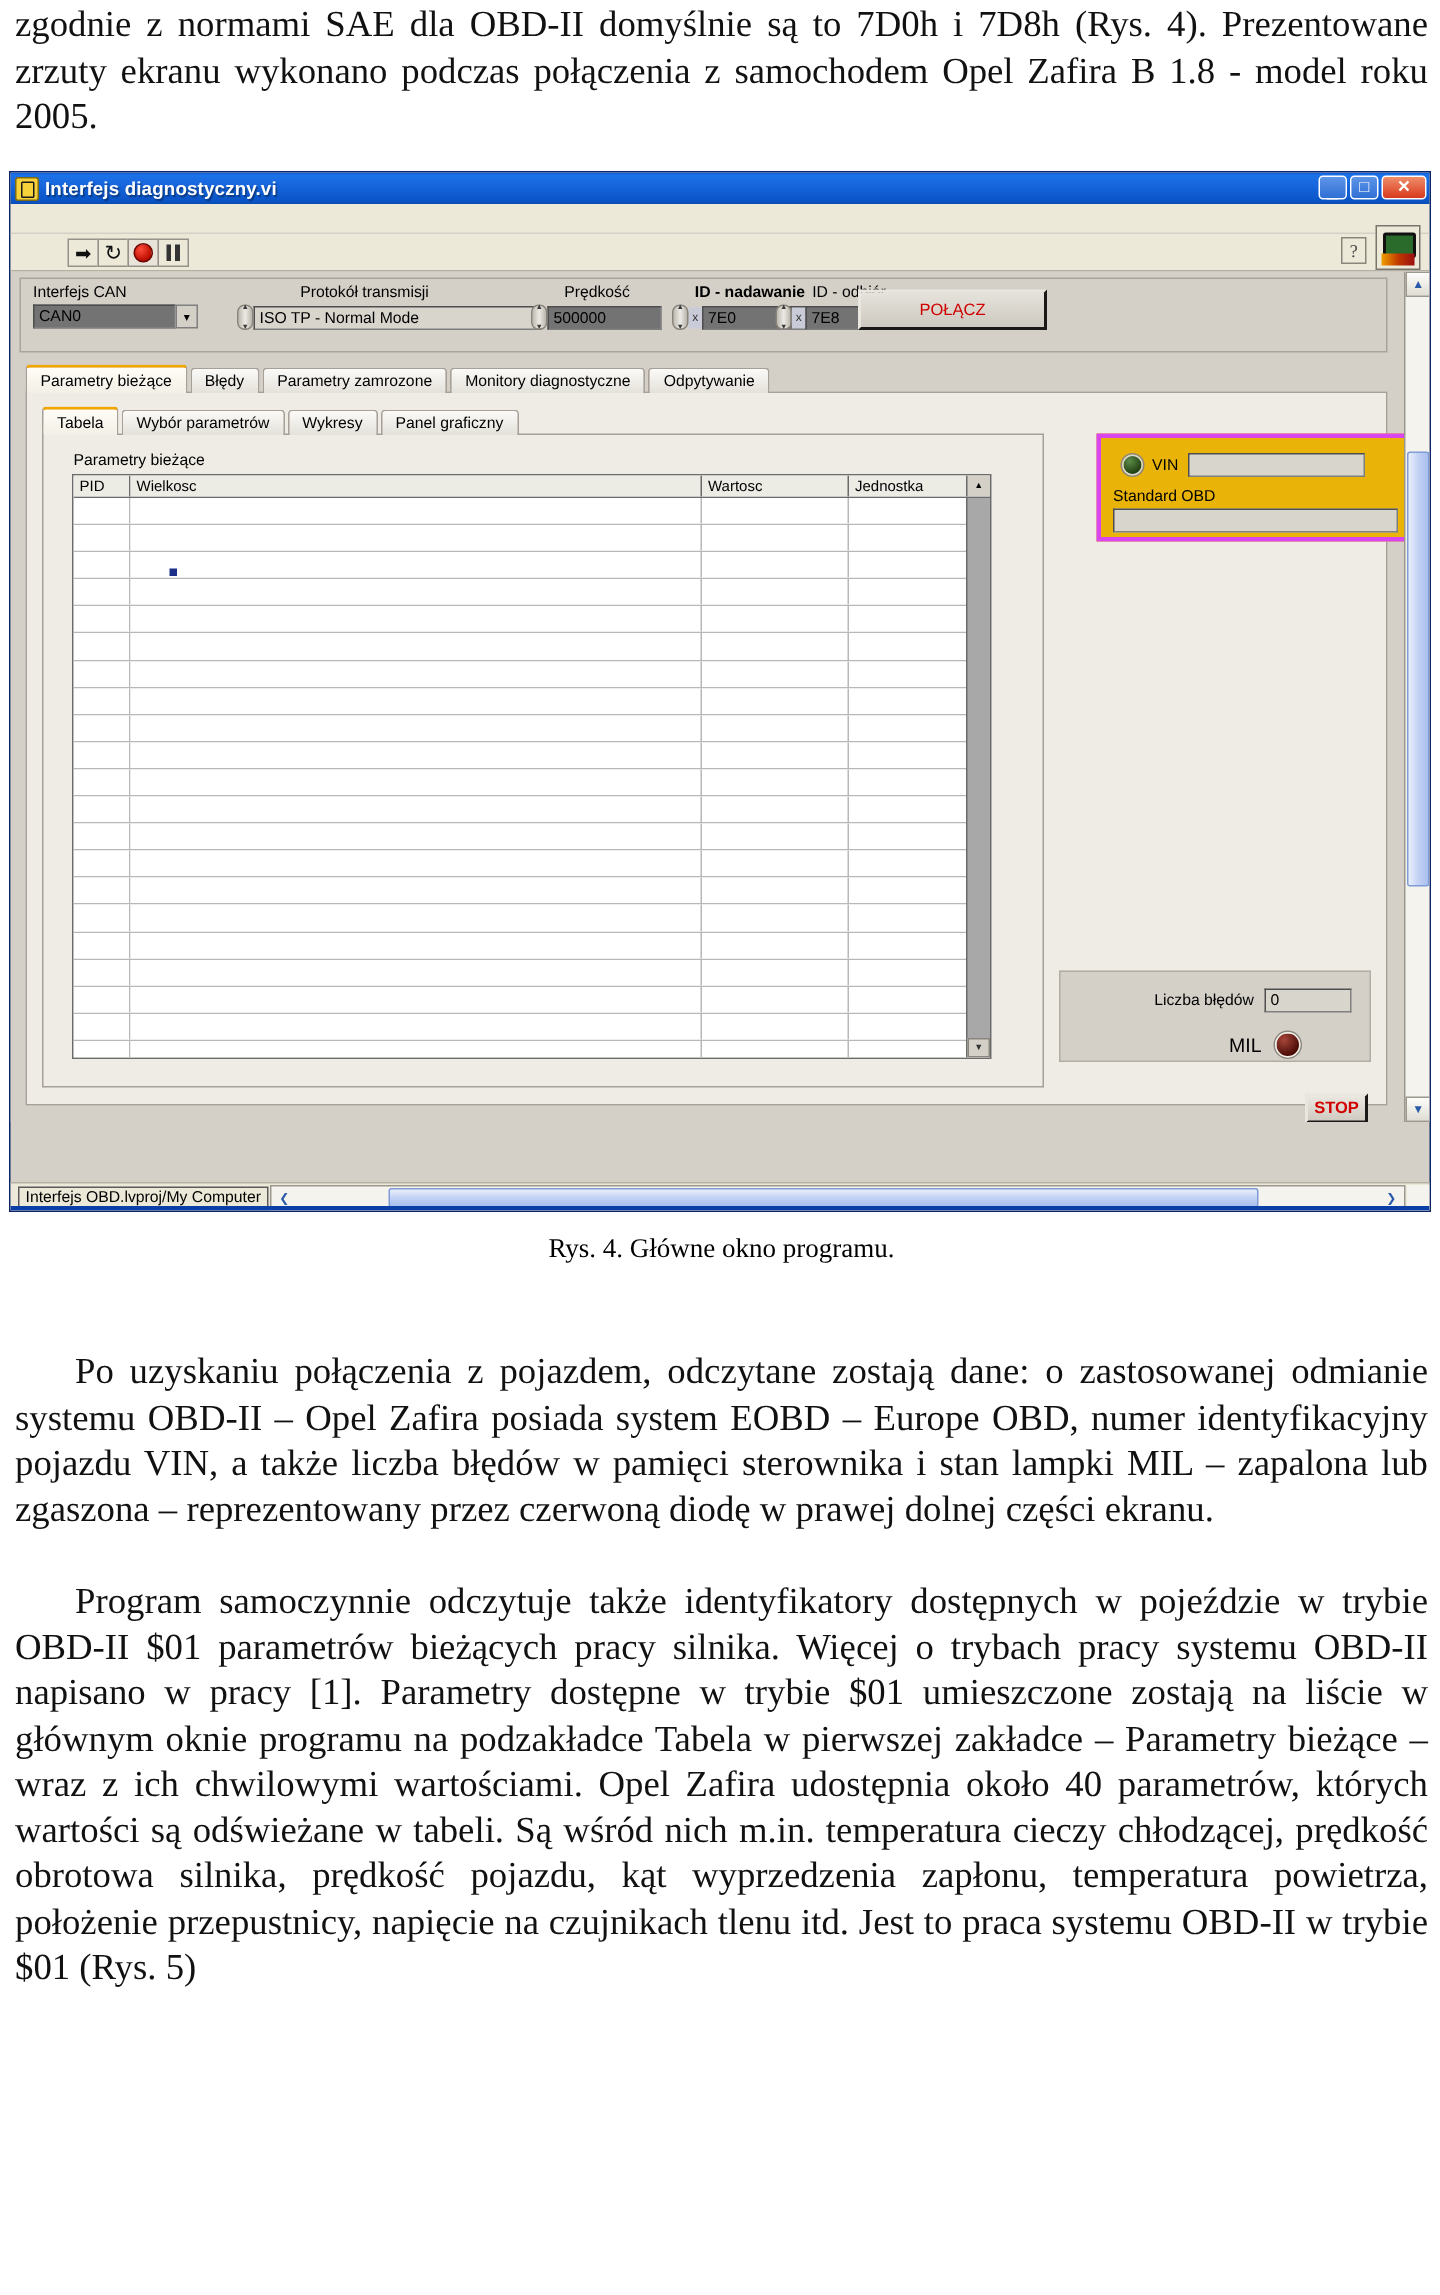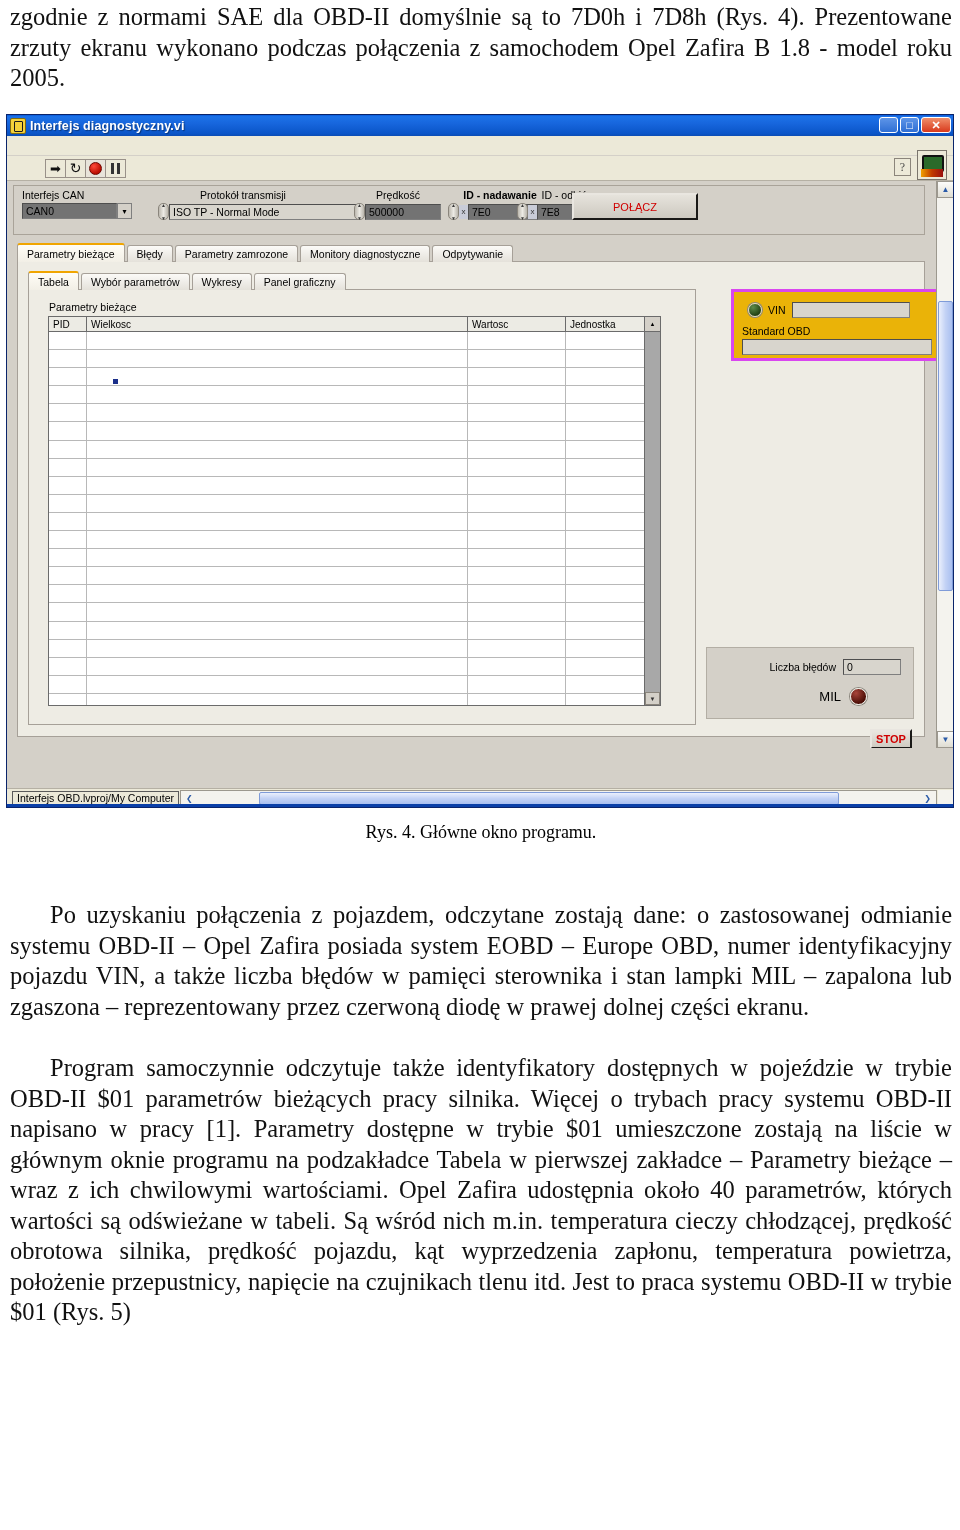--- a/index.html
+++ b/index.html
@@ -537,21 +537,21 @@
     box-shadow: 0 0 0 1px #8b877e;
   }
   .led.dark-red {
     background: radial-gradient(circle at 34% 28%, #a8453a, #4a0d06 72%);
     border: 1px solid #efefe8;
     box-shadow: 0 0 0 1px #8b877e;
   }
   .err-group {
     position: absolute;
     left: 0; top: 358px;
-    width: 208px; height: 72px;
+    width: 208px; height: 61px;
     border: 1px solid #b3aea4;
     box-sizing: border-box;
     background: #d4d0c8;
     text-align: right;
   }
   .stop-btn {
     position: absolute;
     right: 2px; top: 440px;
     width: 42px; height: 20px;
     background: linear-gradient(to bottom,#eae7e0,#cfcbc2);

